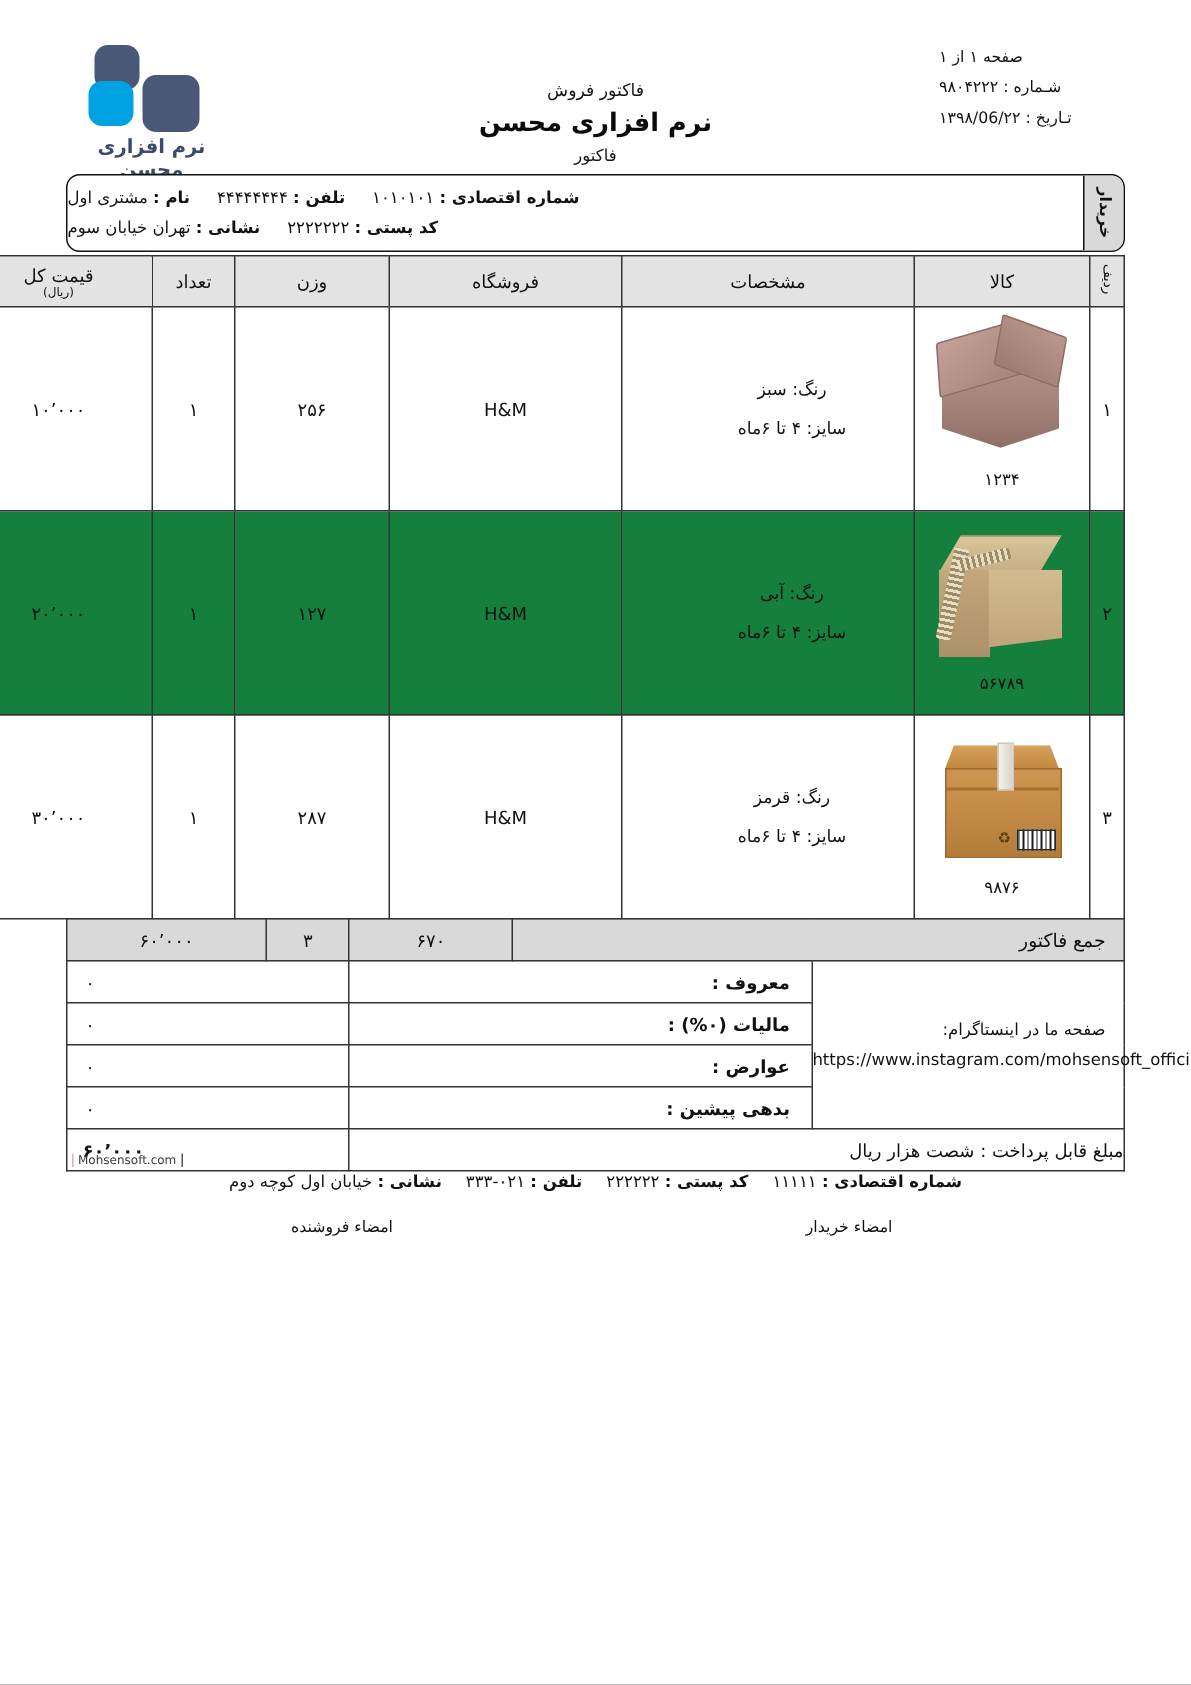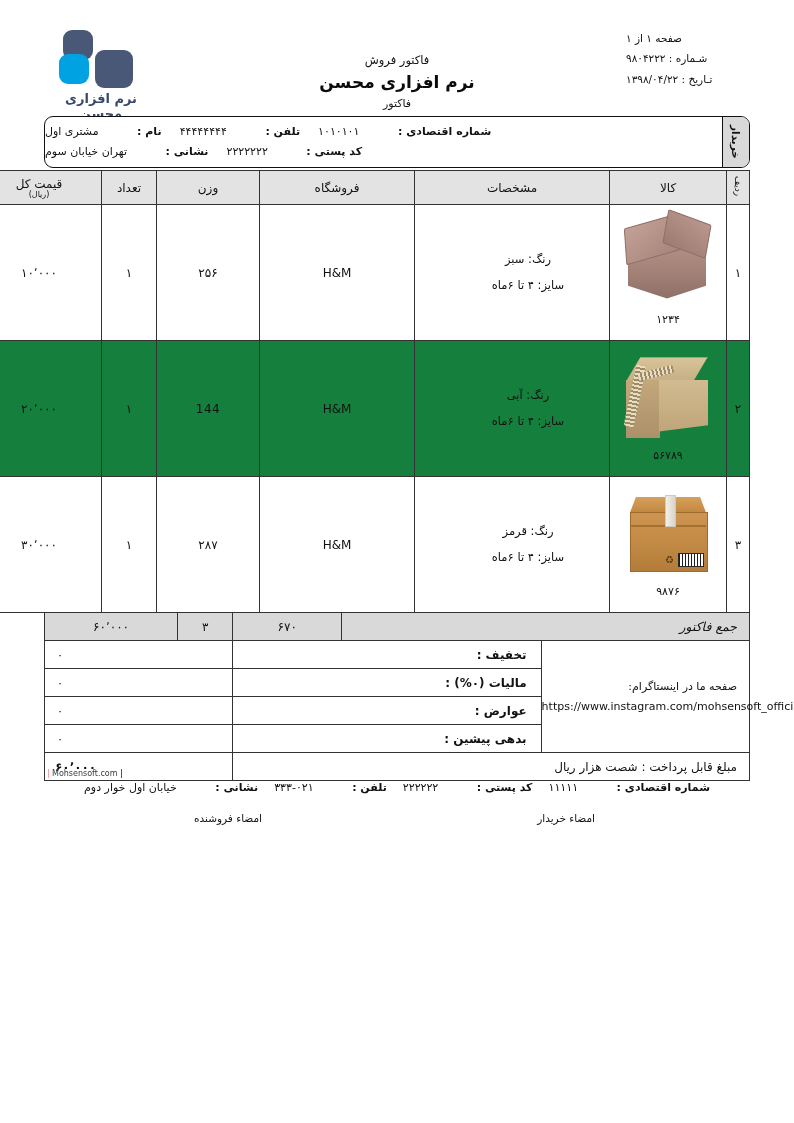--- a/index.html
+++ b/index.html
@@ -99,21 +99,21 @@
     letter-spacing: 0.5px;
     color: #111;
   }
   .cust-body {
     flex: 1 1 auto;
     padding: 5px 14px 4px 0;
     font-size: 11px;
     color: #111;
   }
   .cust-line { display: flex; justify-content: flex-end; gap: 18px; line-height: 1.85; white-space: nowrap; }
-  .lbl { font-weight: bold; margin-left: 35px; }
+  .lbl { font-weight: bold; }
 
   
   .tbl-wrap {
     position: absolute;
     left: 44px; right: 44px;
     top: 170px;
   }
   table.items {
     width: 100%;
     border-collapse: collapse;
@@ -176,42 +176,41 @@
     font-size: 11px;
     color: #111;
   }
   table.totals td { border: 1.1px solid #333; vertical-align: middle; }
   .sum-label {
     background: #d9d9d9;
     text-align: right;
     padding-right: 12px;
     font-size: 12.5px;
     height: 25px;
-    font-style: italic;
   }
   .sum-val { background: #d9d9d9; text-align: center; font-size: 12px; }
   .note-cell {
     text-align: right;
     padding: 3px 12px 3px 0;
     font-size: 11px;
     line-height: 1.75;
     vertical-align: top;
   }
   .note-url { direction: ltr; text-align: left; font-size: 11px; }
   .adj-label {
     text-align: right;
     padding-right: 14px;
     font-weight: bold;
     font-size: 12px;
     height: 25px;
   }
   .adj-val { text-align: left; padding-left: 12px; font-size: 11.5px; }
   .pay-label {
     text-align: right;
-    padding-right: 12px;
+    padding-right: 0;
     font-size: 12px;
     height: 25px;
   }
   .pay-val { text-align: left; padding-left: 10px; font-size: 12px; font-weight: bold; }
 
   .watermark {
     position: absolute;
     left: 0; right: 0;
     top: 761px;
     text-align: left;
@@ -360,21 +359,21 @@
 
     <div class="title-block">
       <div class="title-sub">فاکتور فروش</div>
       <div class="title-main">نرم افزاری محسن</div>
       <div class="title-kind">فاکتور</div>
     </div>
 
     <div class="meta-block">
       <div>صفحه ۱ از ۱</div>
       <div>شـماره : ۹۸۰۴۲۲۲</div>
-      <div>تـاریخ : ۱۳۹۸/۰۴/۲۲</div>
+      <div>تـاریخ : ۱۳۹۸/06/۲۲</div>
     </div>
   </div>
 
   <div class="cust-wrap">
     <div class="cust-tab">
       <span>خریدار</span>
     </div>
     <div class="cust-body">
       <div class="cust-line">
         <span>
@@ -462,21 +461,21 @@
                 </div>
               </div>
               <div class="prod-code">۵۶۷۸۹</div>
             </div>
           </td>
           <td>
             <div class="spec-line">رنگ: آبی</div>
             <div class="spec-line">سایز: ۴ تا ۶ماه</div>
           </td>
           <td class="shop-name">H&amp;M</td>
-          <td class="num">144</td>
+          <td class="num">۱۲۷</td>
           <td class="num">۱</td>
           <td class="num">۲۰٬۰۰۰</td>
         </tr>
 
         <tr class="item-row">
           <td class="num">۳</td>
           <td class="kala-cell">
             <div class="prod">
               <div class="prod-img">
                 <div class="box-taped">
@@ -520,21 +519,21 @@
           <td class="sum-val">۶۷۰</td>
           <td class="sum-val">۳</td>
           <td class="sum-val">۶۰٬۰۰۰</td>
         </tr>
 
         <tr>
           <td class="note-cell" rowspan="4">
             <div>صفحه ما در اینستاگرام:</div>
             <div class="note-url">https://www.instagram.com/mohsensoft_official/</div>
           </td>
-          <td class="adj-label" colspan="2">تخفیف :</td>
+          <td class="adj-label" colspan="2">معروف :</td>
           <td class="adj-val" colspan="2">۰</td>
         </tr>
         <tr>
           <td class="adj-label" colspan="2">مالیات (۰%) :</td>
           <td class="adj-val" colspan="2">۰</td>
         </tr>
         <tr>
           <td class="adj-label" colspan="2">عوارض :</td>
           <td class="adj-val" colspan="2">۰</td>
         </tr>
@@ -564,21 +563,21 @@
       <span>
         <span class="lbl">کد پستی :</span>
         <span>۲۲۲۲۲۲</span>
       </span>
       <span>
         <span class="lbl">تلفن :</span>
         <span>۰۲۱-۳۳۳</span>
       </span>
       <span>
         <span class="lbl">نشانی :</span>
-        <span>خیابان اول خوار دوم</span>
+        <span>خیابان اول کوچه دوم</span>
       </span>
     </div>
 
     <div class="signs">
       <div class="sign-buyer">امضاء خریدار</div>
       <div class="sign-seller">امضاء فروشنده</div>
     </div>
 
   </div>
 

